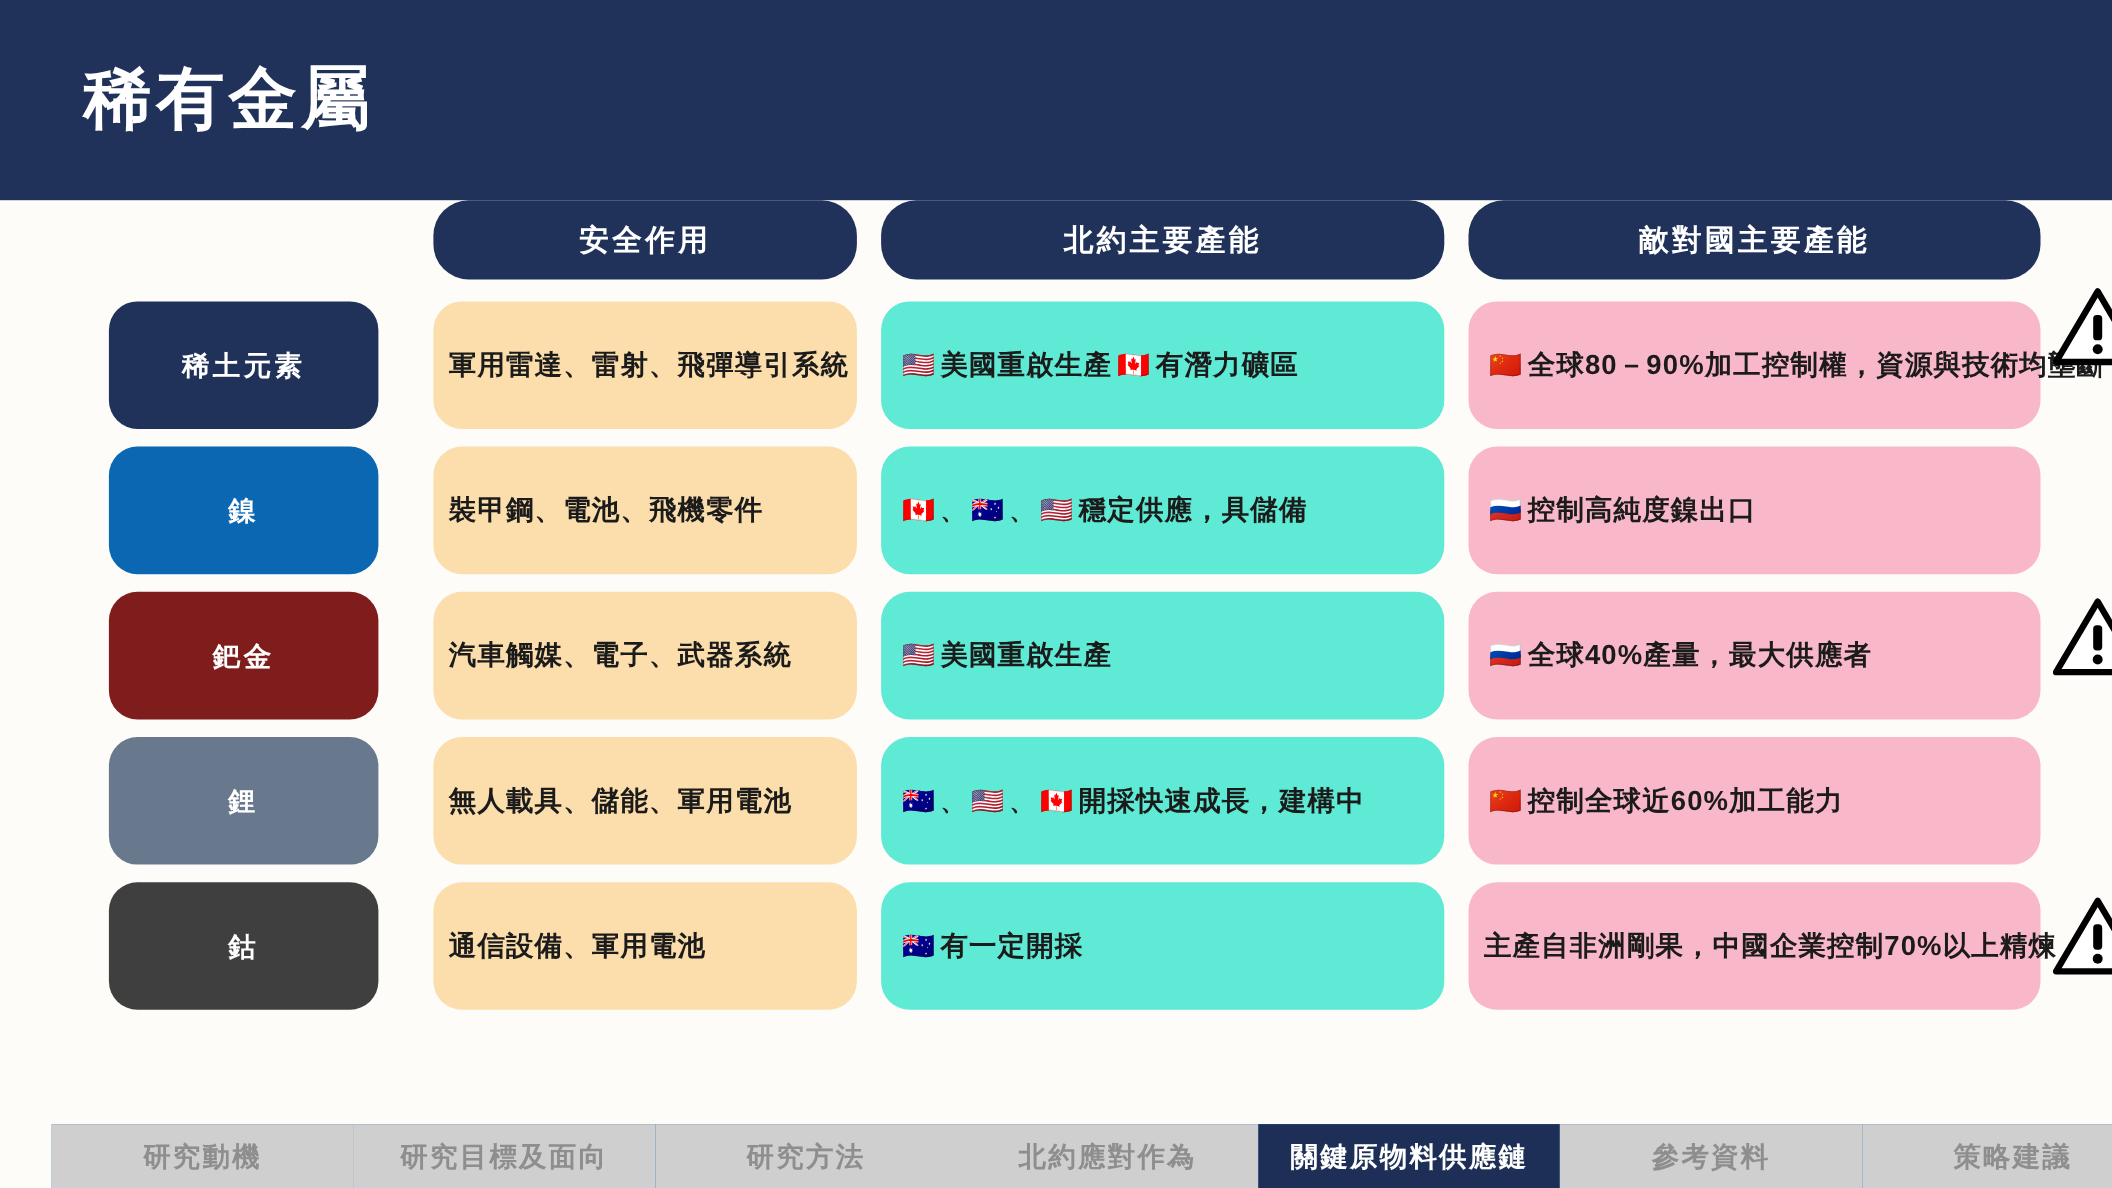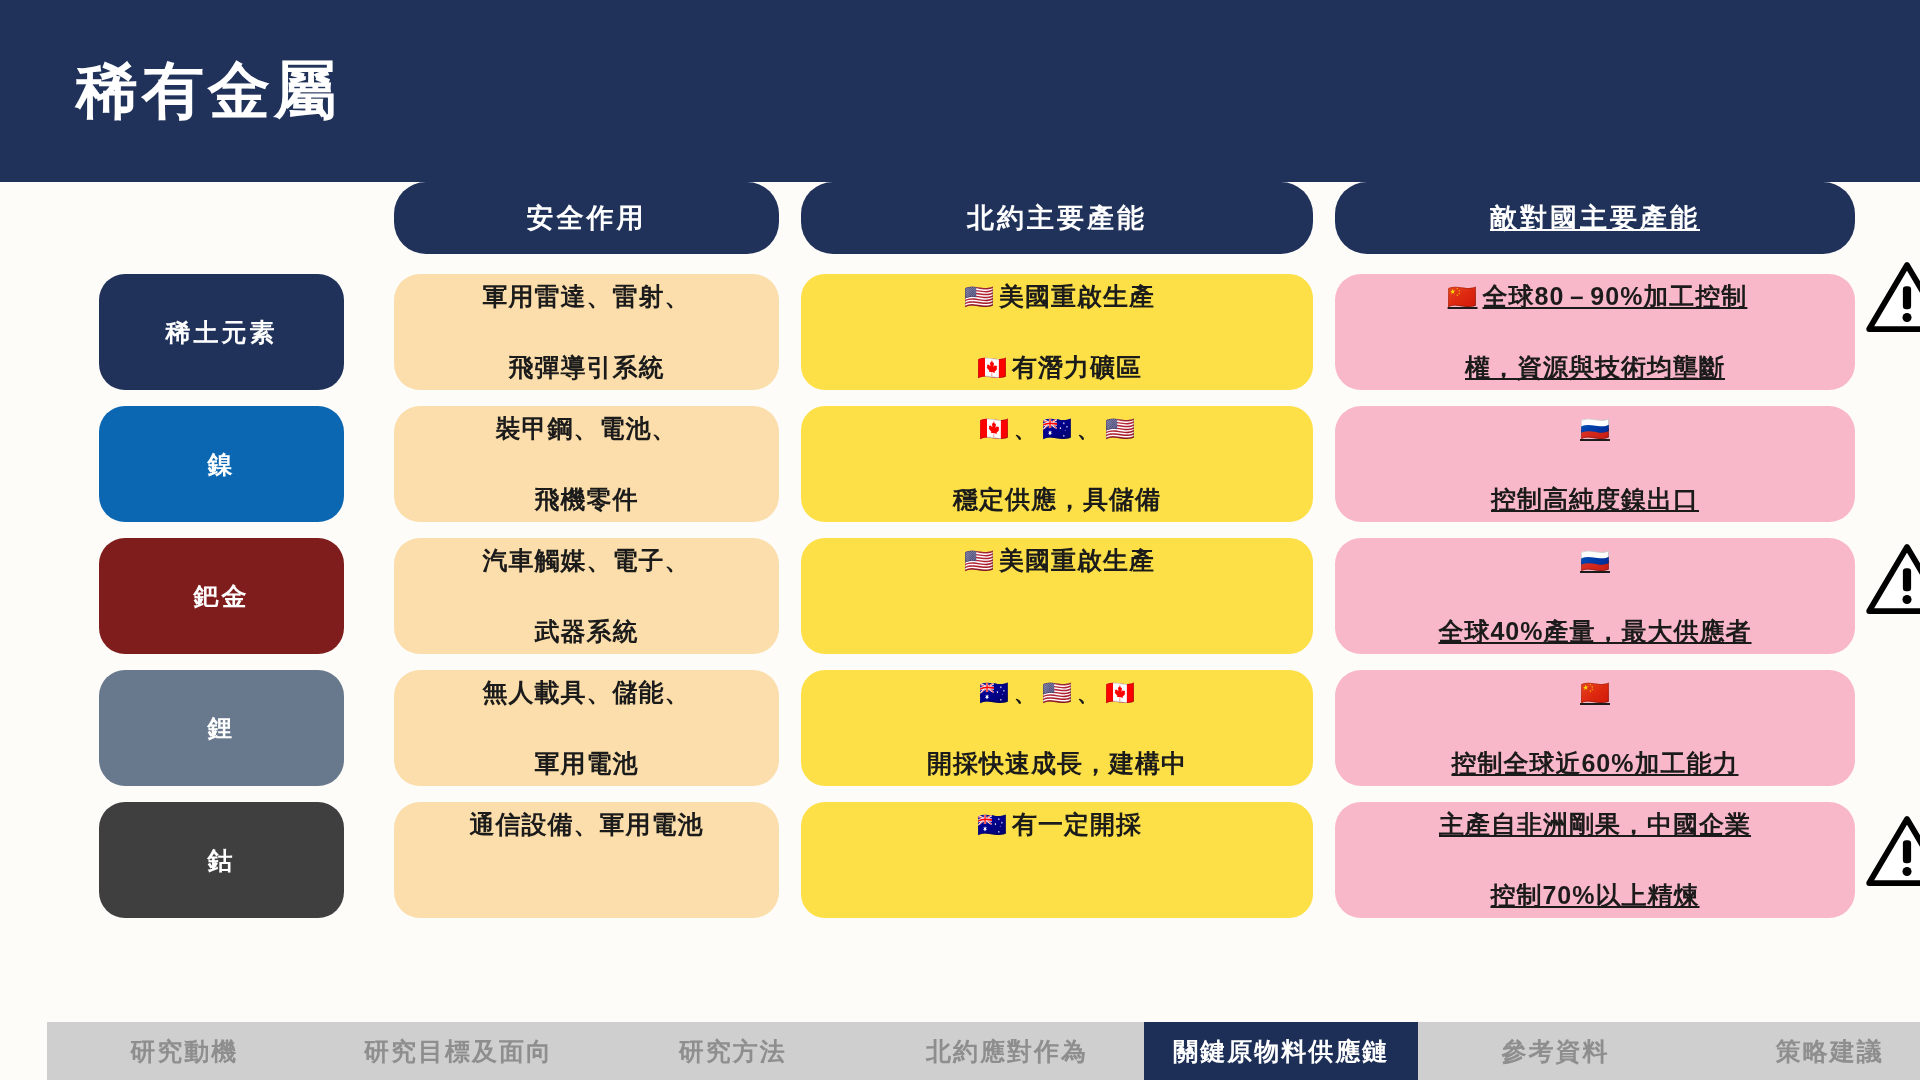--- a/index.html
+++ b/index.html
@@ -49,21 +49,21 @@
   }
 
   .cell-spacer { width: 60px; flex: 0 0 60px; }
 
   .label-col { width: 245px; flex: 0 0 245px; }
   .gap-a     { width: 50px;  flex: 0 0 50px; }
   .col-a     { width: 385px; flex: 0 0 385px; }
   .gap-b     { width: 22px;  flex: 0 0 22px; }
   .col-b     { width: 512px; flex: 0 0 512px; }
   .gap-c     { width: 22px;  flex: 0 0 22px; }
-  .col-c     { width: 520px; flex: 0 0 520px; text-decoration: underline; }
+  .col-c     { width: 520px; flex: 0 0 520px; }
 
   
   .hdr-row { top: 0; height: 80px; }
   .hdr {
     background: #20325a;
     border-radius: 32px;
     color: #ffffff;
     font-size: 27px;
     font-weight: bold;
     letter-spacing: 3px;
@@ -82,34 +82,33 @@
     letter-spacing: 3px;
     display: flex;
     align-items: center;
     justify-content: center;
   }
 
   
   .pill {
     border-radius: 26px;
     display: flex;
-    flex-direction: column;
-    align-items: center;
-    justify-content: space-between;
+    flex-direction: row;
+    align-items: center;
+    justify-content: flex-start;
     text-align: center;
     font-size: 25px;
     font-weight: bold;
     color: #1b1b1b;
     line-height: 1.32;
     padding: 6px 14px;
     letter-spacing: 1px;
-    gap: 24px;
   }
   .pill-a { background: #fbdeab; }
-  .pill-b { background: #fde047; border-radius: 24px; }
+  .pill-b { background: #5eead4; }
   .pill-c { background: #f9b7ca; }
 
   .pline { display: block; white-space: nowrap; }
   .flag { font-size: 24px; margin: 0 5px; letter-spacing: 0; }
   .sep  { font-size: 22px; }
 
   
   .warn {
     position: absolute;
     width: 84px; height: 74px;

